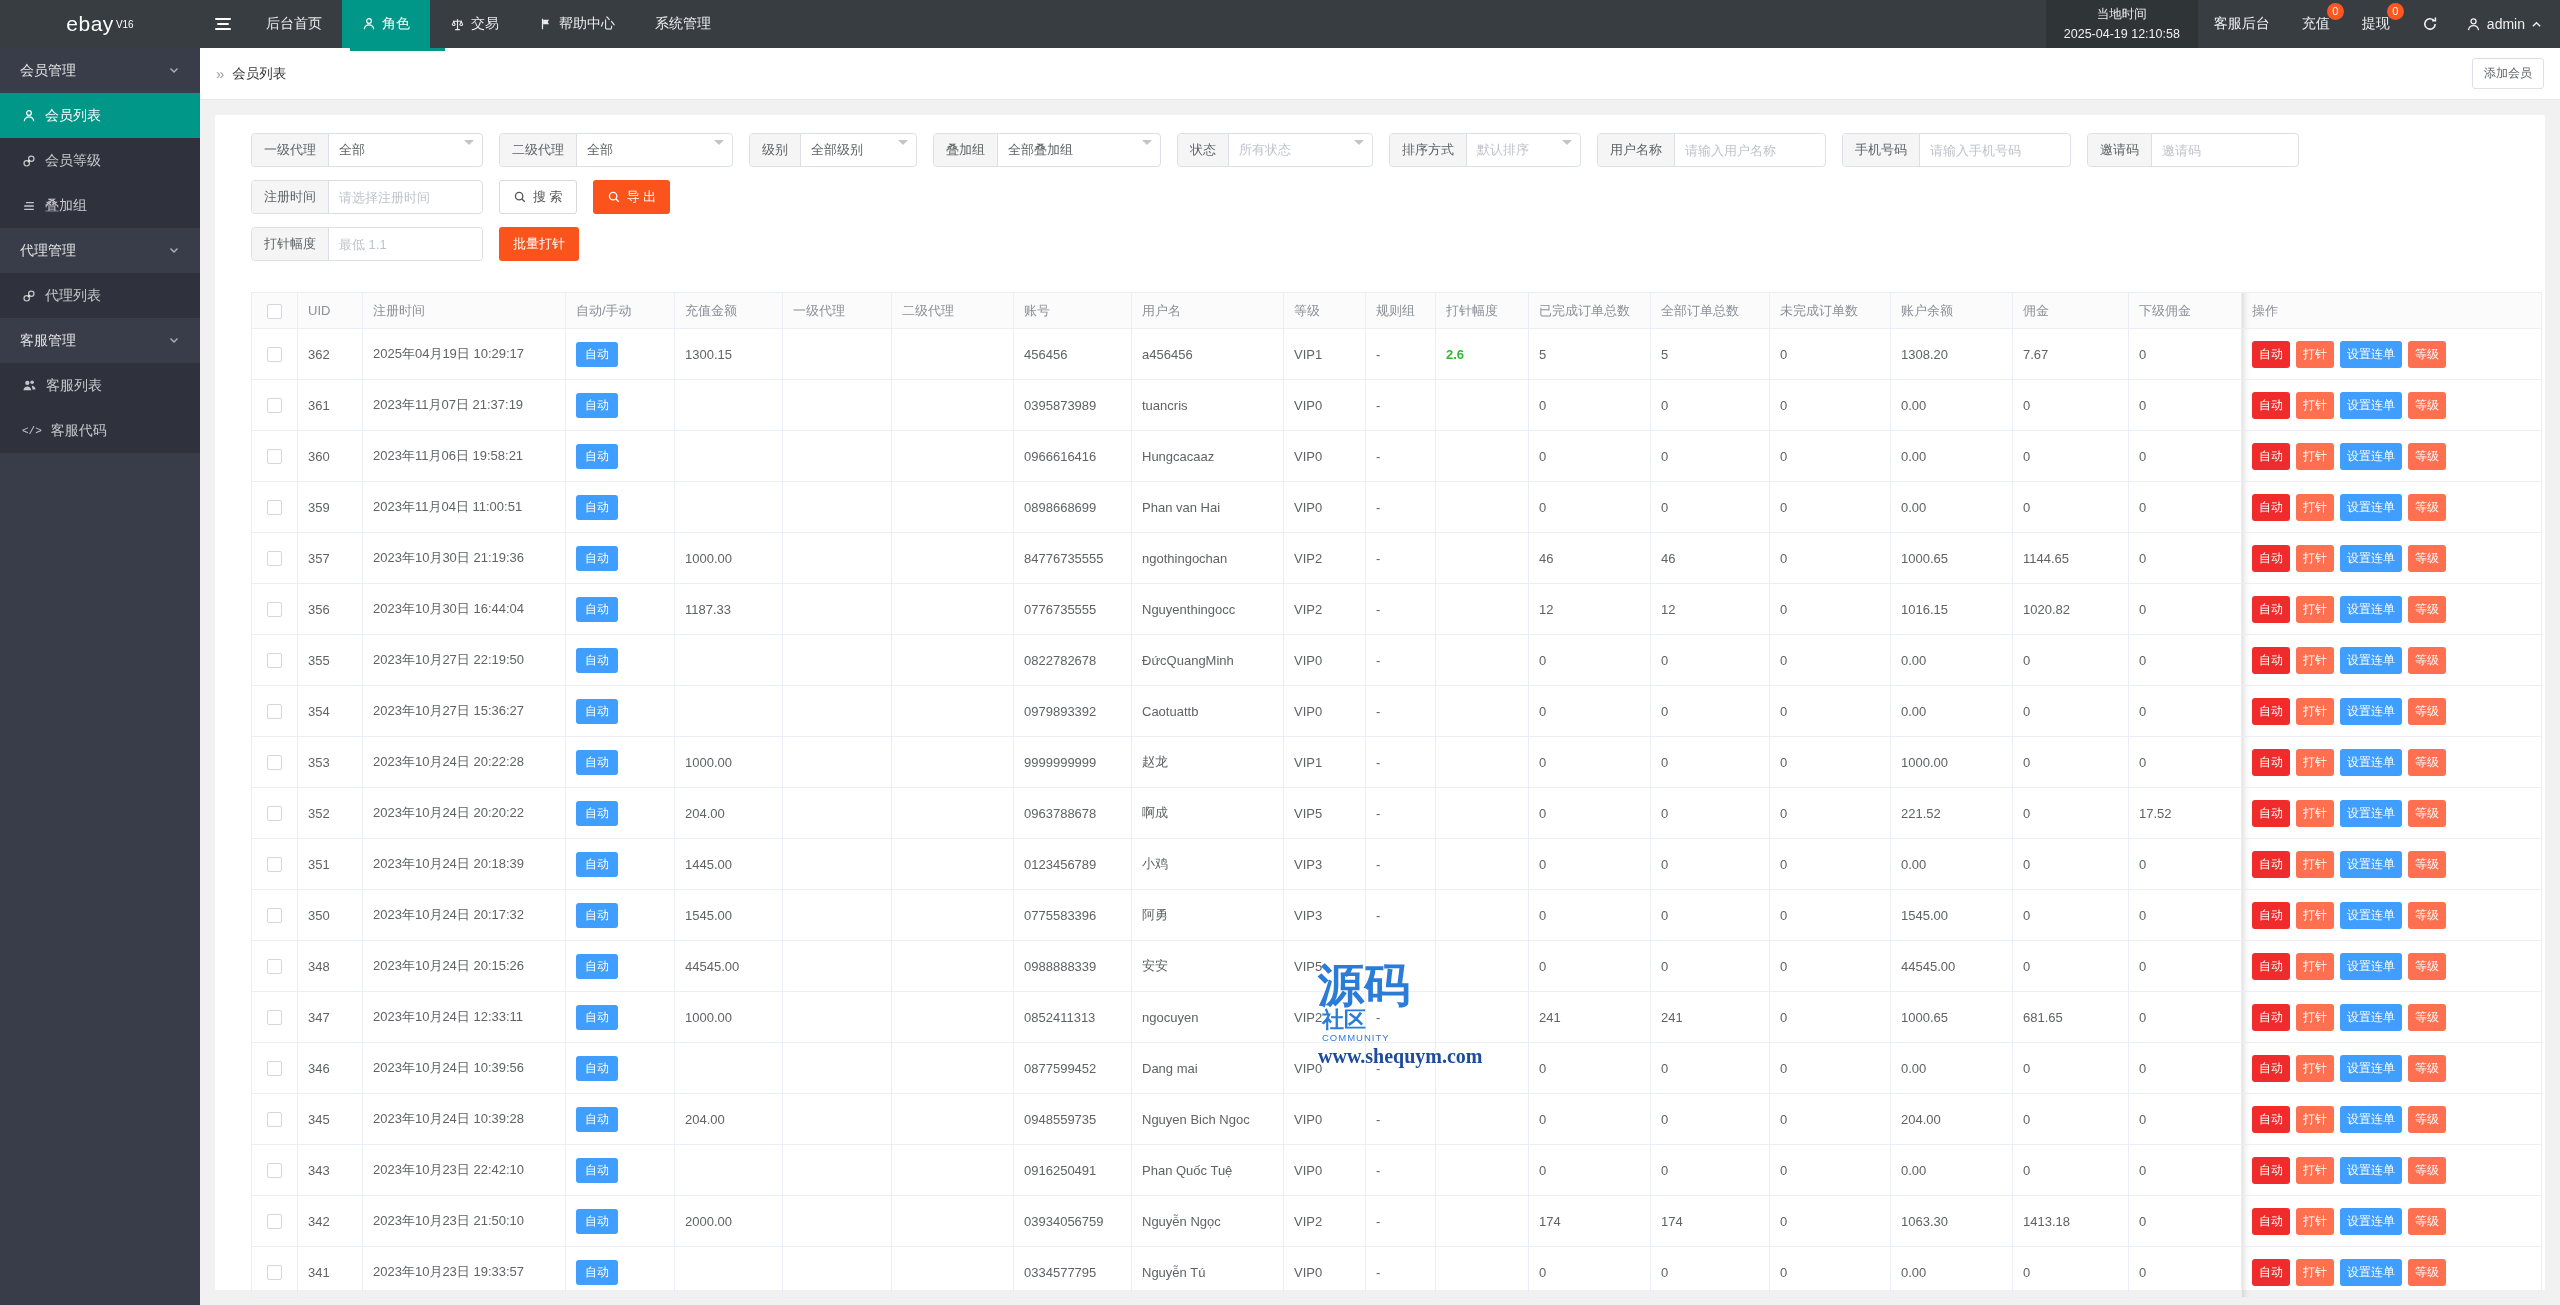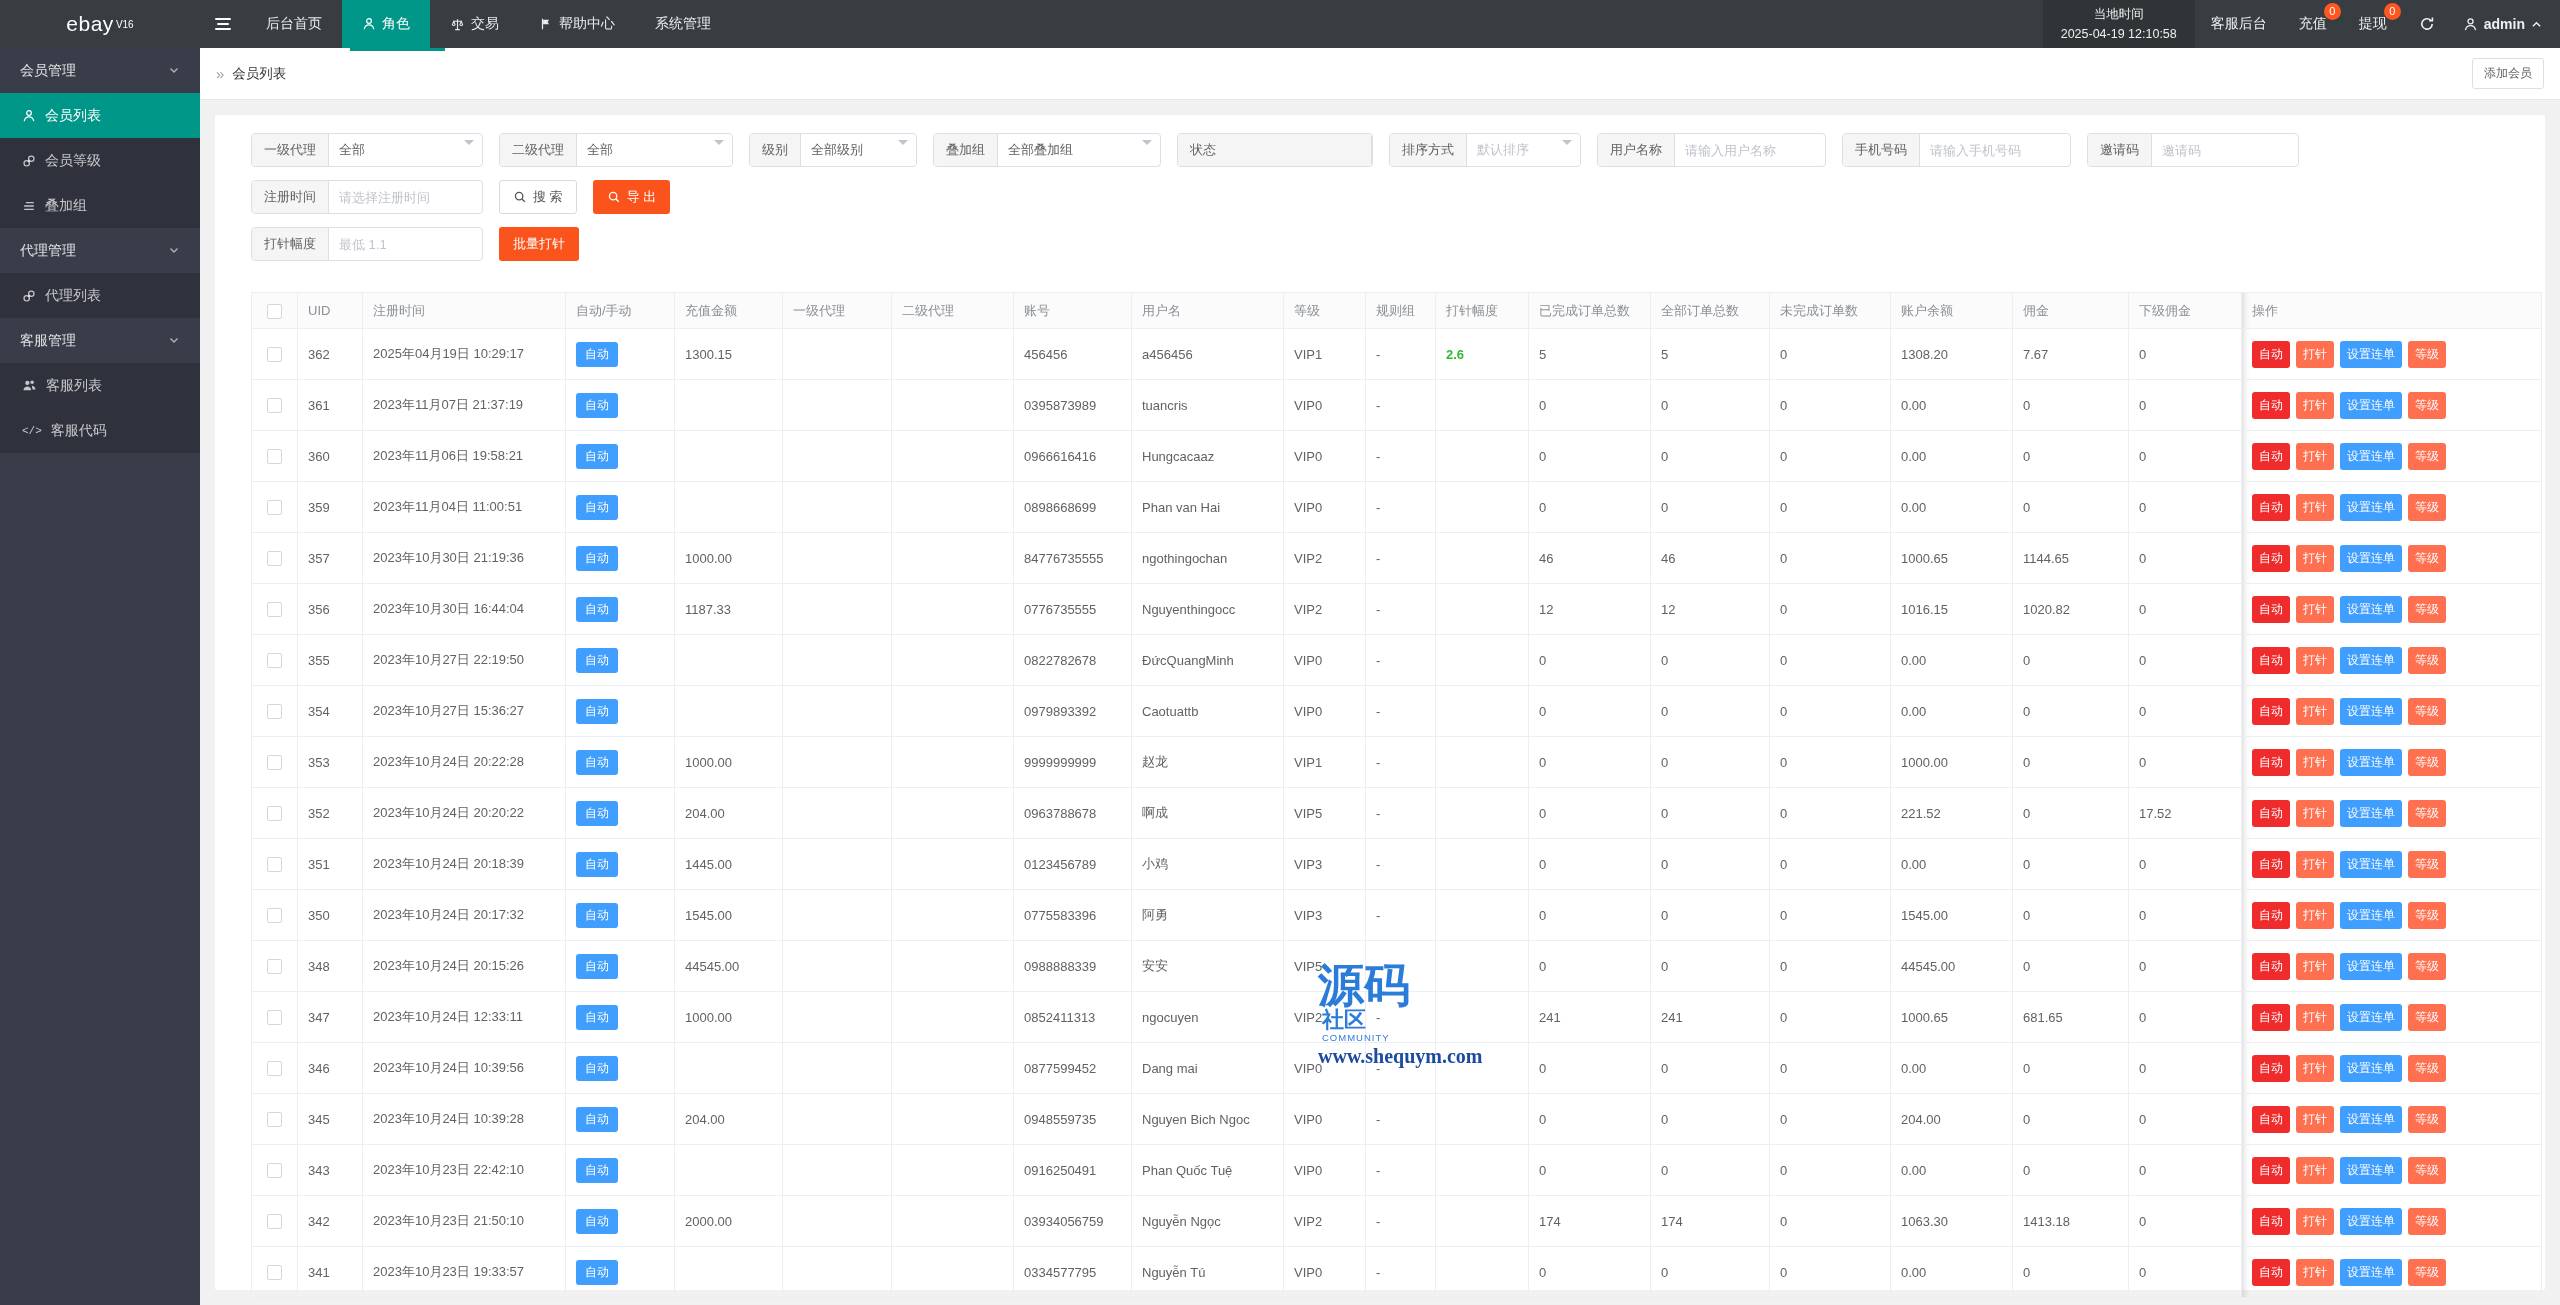--- a/index.html
+++ b/index.html
@@ -15,21 +15,21 @@
   .nav-burger i { display:block; width:16px; height:2px; background:#fff; border-radius:1px; }
   .nav-burger i:nth-child(2){ width:12px; }
   .nav-menu { display:flex; align-items:stretch; }
   .nav-item { display:flex; align-items:center; gap:6px; padding:0 20px; color:rgba(255,255,255,.9); font-size:14px; cursor:pointer; }
   .nav-item.active { background:#009688; color:#fff; }
   .nav-item svg { display:block; }
   .nav-right { margin-left:auto; display:flex; align-items:stretch; color:rgba(255,255,255,.92); }
   .time-block { background:rgba(0,0,0,.14); padding:4px 18px 0; text-align:center; font-size:12.5px; line-height:20px; }
   .nav-link { display:flex; align-items:center; padding:0 16px; font-size:14px; cursor:pointer; position:relative; }
   .nav-badge { position:absolute; top:3px; right:2px; min-width:17px; height:17px; border-radius:9px; background:#ff5722; color:#fff; font-size:11px; line-height:17px; text-align:center; padding:0 3px; }
-  .admin-block { display:flex; align-items:center; gap:6px; padding:0 18px 0 12px; font-size:14px; cursor:pointer;font-weight:bold; }
+  .admin-block { display:flex; align-items:center; gap:6px; padding:0 18px 0 12px; font-size:14px; cursor:pointer; }
 
   
   .sidebar { position:absolute; left:0; top:48px; bottom:0; width:200px; background:#393d49; z-index:20; }
   .side-group-header { height:45px; display:flex; align-items:center; padding:0 20px; color:rgba(255,255,255,.85); font-size:14px; cursor:pointer; }
   .side-group-header .chev { margin-left:auto; color:rgba(255,255,255,.6); }
   .side-item { height:45px; display:flex; align-items:center; gap:9px; padding:0 0 0 22px; background:#2f323d; color:rgba(255,255,255,.72); font-size:14px; cursor:pointer; }
   .side-item.active { background:#009688; color:#fff; }
   .side-item svg, .side-item .txt-ico { flex:none; }
   .txt-ico { font-family:"Liberation Mono","DejaVu Sans Mono",monospace; font-size:11px; }
 
@@ -242,21 +242,21 @@
           <div class="f-group" style="width: 168px;">
             <span class="f-label">级别</span>
             <span class="f-value">全部级别</span>
             <span class="caret"></span>
           </div>
           <div class="f-group" style="width: 228px;">
             <span class="f-label">叠加组</span>
             <span class="f-value">全部叠加组</span>
             <span class="caret"></span>
           </div>
-          <div class="f-group" style="width: 196px; flex-direction: column;">
+          <div class="f-group" style="width: 196px;">
             <span class="f-label">状态</span>
             <span class="f-value muted">所有状态</span>
             <span class="caret"></span>
           </div>
           <div class="f-group" style="width: 192px;">
             <span class="f-label">排序方式</span>
             <span class="f-value muted">默认排序</span>
             <span class="caret"></span>
           </div>
           <div class="f-group" style="width: 229px;">

